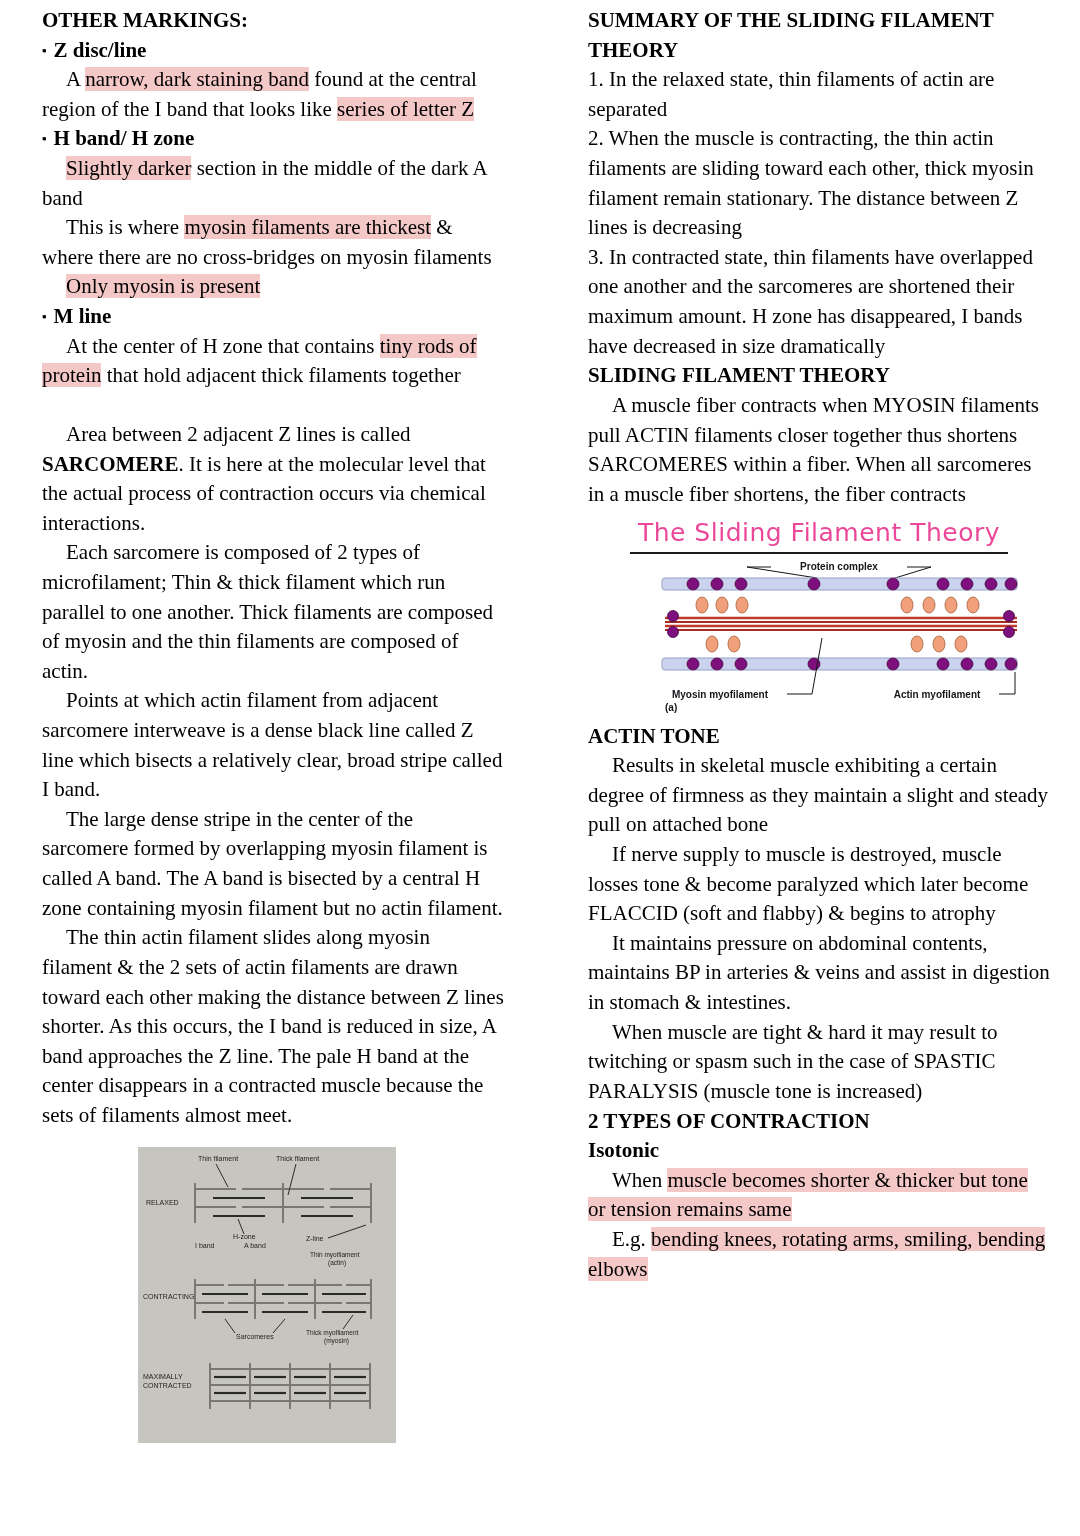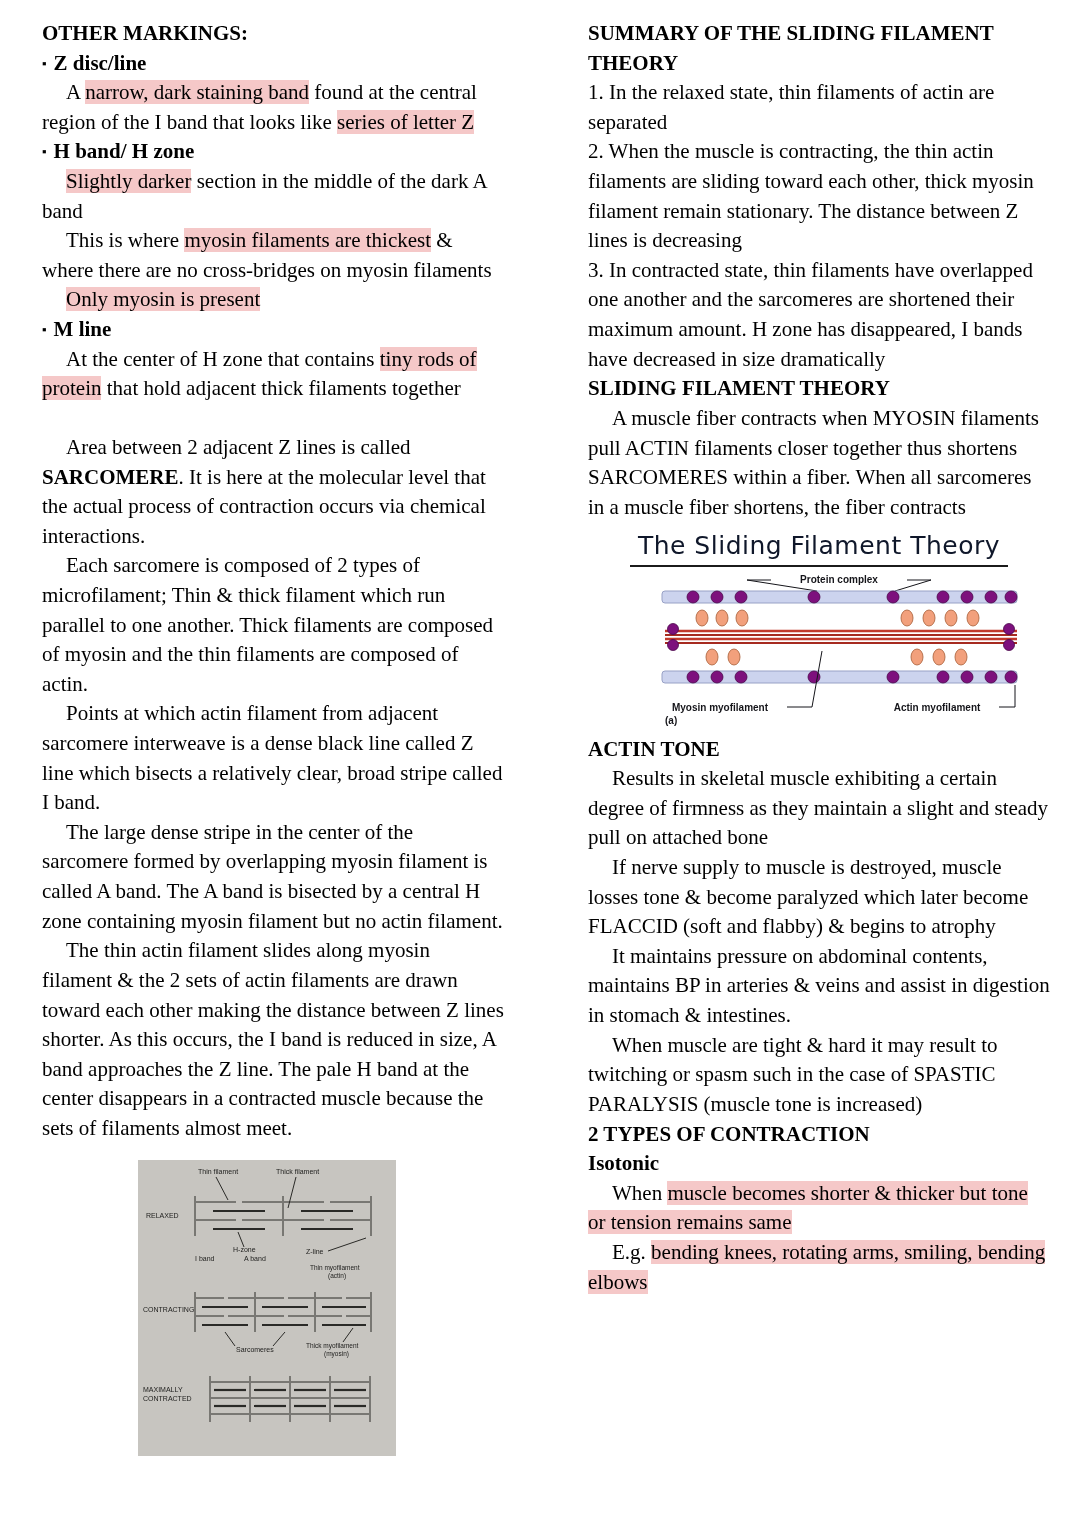--- a/index.html
+++ b/index.html
@@ -5,21 +5,21 @@
   * { margin:0; padding:0; box-sizing:border-box; }
   html,body { width:1080px; height:1536px; }
   body {
     background:#ffffff;
     color:#000;
     font-family:"Liberation Serif", serif;
     font-size:21px;
     line-height:1.41;
     overflow:hidden;
   }
-  .page { display:flex; padding:19px 30px 0 42px; gap:84px; height:100%; }
+  .page { display:flex; padding:6px 30px 0 42px; gap:84px; height:100%; }
   .col { width:462px; flex:0 0 462px; }
   h2 { font-size:21px; font-weight:bold; margin:0; }
   p { margin:0; }
   .indent { text-indent:24px; }
   .gap-top { margin-top:29px; }
   .bullet-line { font-weight:bold; }
   .bullet-mark { font-size:13px; margin-right:7px; position:relative; top:-2px; }
   .hl { background:var(--hl, #f5c8c8);text-align:right; }
   .bold { font-weight:bold; }
 
@@ -33,21 +33,21 @@
   }
   .fig1 svg { display:block; }
   .fig1 text { font-family:"Liberation Sans", sans-serif; fill:#1d1d1b; }
 
   
   .fig2 { margin-top:6px; text-align:center; }
   .fig2-title {
     display:inline-block;
     font-family:"DejaVu Sans", sans-serif;
     font-size:25px;
-    color:#0f172a;
+    color:#ec4899;
     letter-spacing:.5px;
     border-bottom:2px solid #1b1b1b;
     padding:0 8px 1px;
     margin-bottom:4px;
   }
   .fig2 svg { display:block; margin:0 auto; }
   .fig2 text { font-family:"Liberation Sans", sans-serif; font-weight:bold; fill:#15151a; }
   .after-fig { margin-top:8px; }
 </style>
 </head>

